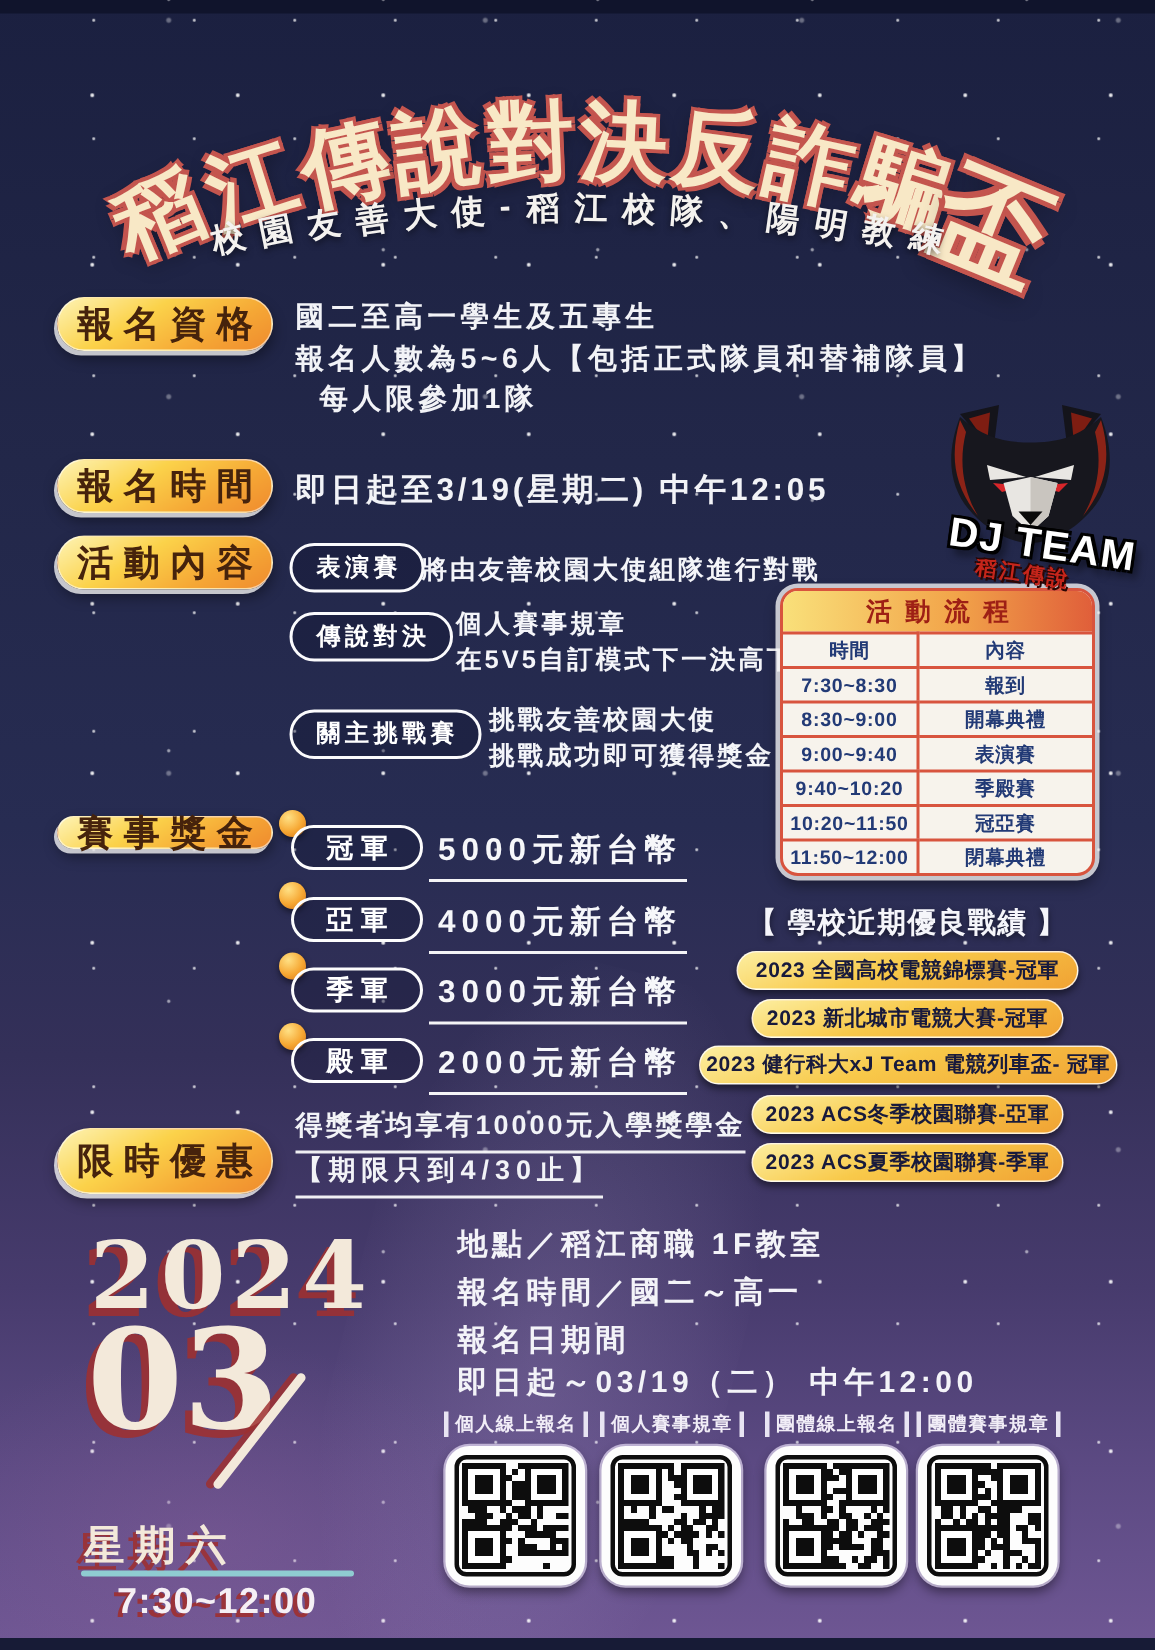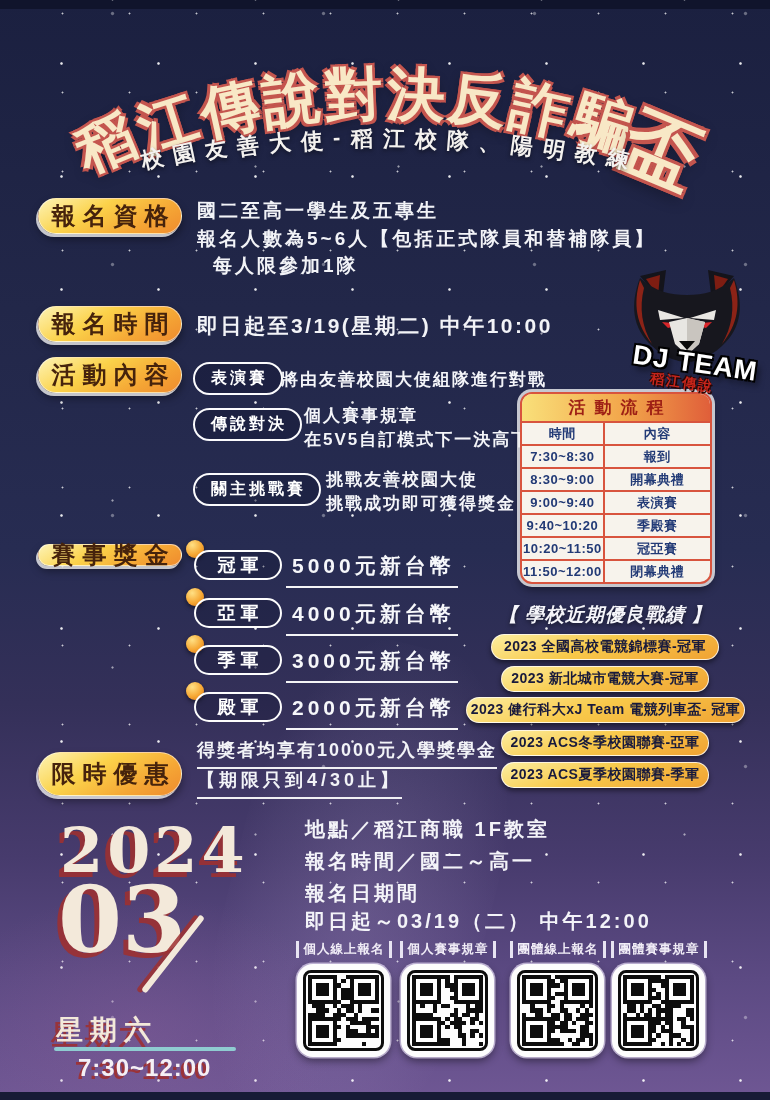--- a/index.html
+++ b/index.html
@@ -41,21 +41,21 @@
     border:1.5px solid rgba(255,255,255,.55);
     color:#46230c;font-weight:800;font-size:24px;letter-spacing:7px;padding-left:7px;box-sizing:border-box;}
   .txt{position:absolute;color:#f2f3f7;font-weight:600;}
   .body-line{font-size:19px;letter-spacing:3px;}
   .outline-pill{position:absolute;border:2.5px solid #fbfbfd;border-radius:19px;color:#fff;
     background:rgba(14,18,42,.30);font-weight:700;font-size:16px;letter-spacing:3px;
     padding:4px 13px 4px 16px;}
   .desc{position:absolute;color:#f4f5f9;font-weight:600;font-size:17px;letter-spacing:2px;line-height:24px;}
 
   
-  .sched{position:absolute;left:520px;top:392px;width:192px;border-radius:12px;overflow:hidden;
+  .sched{position:absolute;left:520px;top:392px;width:210px;border-radius:12px;overflow:hidden;
     background:#f7f3ec;border:2px solid #d8543e;box-sizing:border-box;
     box-shadow:0 0 0 3px rgba(255,255,255,.75),0 5px 10px rgba(0,0,0,.45);}
   .sched-header{height:27px;display:flex;align-items:center;justify-content:center;
     background:linear-gradient(90deg,#f9e07a 0%,#f2a54a 55%,#e05f3a 100%);
     color:#9e2015;font-weight:800;font-size:17px;letter-spacing:9px;padding-left:9px;}
   .sched-grid{display:grid;grid-template-columns:44% 56%;}
   .sched-cell{border-top:2px solid #d8543e;height:21px;display:flex;align-items:center;justify-content:center;
     font-size:13px;font-weight:700;color:#223a76;letter-spacing:.5px;}
   .sched-cell.time{border-right:2px solid #d8543e;}
 
@@ -64,21 +64,21 @@
     background:radial-gradient(circle at 35% 28%,#ffe084,#f6a733 55%,#d97716 95%);
     box-shadow:0 2px 4px rgba(0,0,0,.5);}
   .rank-pill{position:absolute;width:88px;height:30px;border:2.5px solid #fdfdfd;border-radius:18px;
     background:rgba(14,18,42,.28);color:#fff;font-weight:700;font-size:18px;letter-spacing:5px;
     display:flex;align-items:center;justify-content:center;padding-left:5px;box-sizing:border-box;}
   .amount{position:absolute;left:286px;width:172px;color:#f6f7fa;font-weight:600;font-size:21px;letter-spacing:4px;
     border-bottom:2px solid rgba(255,255,255,.95);padding:0 0 6px 6px;box-sizing:border-box;}
 
   
   .ach-title{position:absolute;left:455px;width:300px;text-align:center;color:#f5f5fa;
-    font-size:19px;font-weight:800;letter-spacing:1px;text-shadow:0 2px 4px rgba(0,0,0,.5);font-style:italic;}
+    font-size:19px;font-weight:800;letter-spacing:1px;text-shadow:0 2px 4px rgba(0,0,0,.5);}
   .ach-pill{position:absolute;height:24px;border-radius:13px;display:flex;align-items:center;justify-content:center;
     background:linear-gradient(160deg,#fceea0 0%,#f8c94a 45%,#f0a233 100%);
     border:1.5px solid rgba(255,255,255,.8);box-shadow:0 3px 5px rgba(0,0,0,.45);
     color:#181a3c;font-weight:800;font-size:14px;letter-spacing:.5px;}
 
   .underlined{border-bottom:2px solid rgba(255,255,255,.92);padding-bottom:5px;display:inline-block;}
 
   
   .logo-team{position:absolute;left:613px;top:348px;width:164px;text-align:center;transform:rotate(8deg);
     font-size:27px;font-weight:800;color:#fff;letter-spacing:1px;
@@ -146,21 +146,21 @@
       <span style="transform: translateY(15.2px) rotate(11.7deg);">教</span>
       <span style="transform: translateY(20.2px) rotate(13.5deg);">練</span>
     </div>
 
   <div class="pill" style="left:38px;top:198px;width:144px;height:36px;">報名資格</div>
   <div class="txt body-line" style="left:197px;top:198px;">國二至高一學生及五專生</div>
   <div class="txt body-line" style="left:197px;top:226px;">報名人數為5~6人【包括正式隊員和替補隊員】</div>
   <div class="txt body-line" style="left:197px;top:253px;margin-left:16px;">每人限參加1隊</div>
 
   <div class="pill" style="left:38px;top:306px;width:144px;height:36px;">報名時間</div>
-  <div class="txt" style="left:197px;top:312px;font-size:21px;letter-spacing:2.5px;">即日起至3/19(星期二) 中午10:00</div>
+  <div class="txt" style="left:197px;top:312px;font-size:21px;letter-spacing:2.5px;">即日起至3/19(星期二) 中午12:05</div>
 
   <div class="pill" style="left:38px;top:357px;width:144px;height:36px;">活動內容</div>
   <div class="outline-pill" style="left:193px;top:362px;">表演賽</div>
   <div class="desc" style="left:281px;top:368px;">將由友善校園大使組隊進行對戰</div>
   <div class="outline-pill" style="left:193px;top:408px;">傳說對決</div>
   <div class="desc" style="left:304px;top:404px;">個人賽事規章</div>
   <div class="desc" style="left:304px;top:428px;">在5V5自訂模式下一決高下</div>
   <div class="outline-pill" style="left:193px;top:473px;">關主挑戰賽</div>
   <div class="desc" style="left:326px;top:468px;">挑戰友善校園大使</div>
   <div class="desc" style="left:326px;top:492px;">挑戰成功即可獲得獎金</div>

